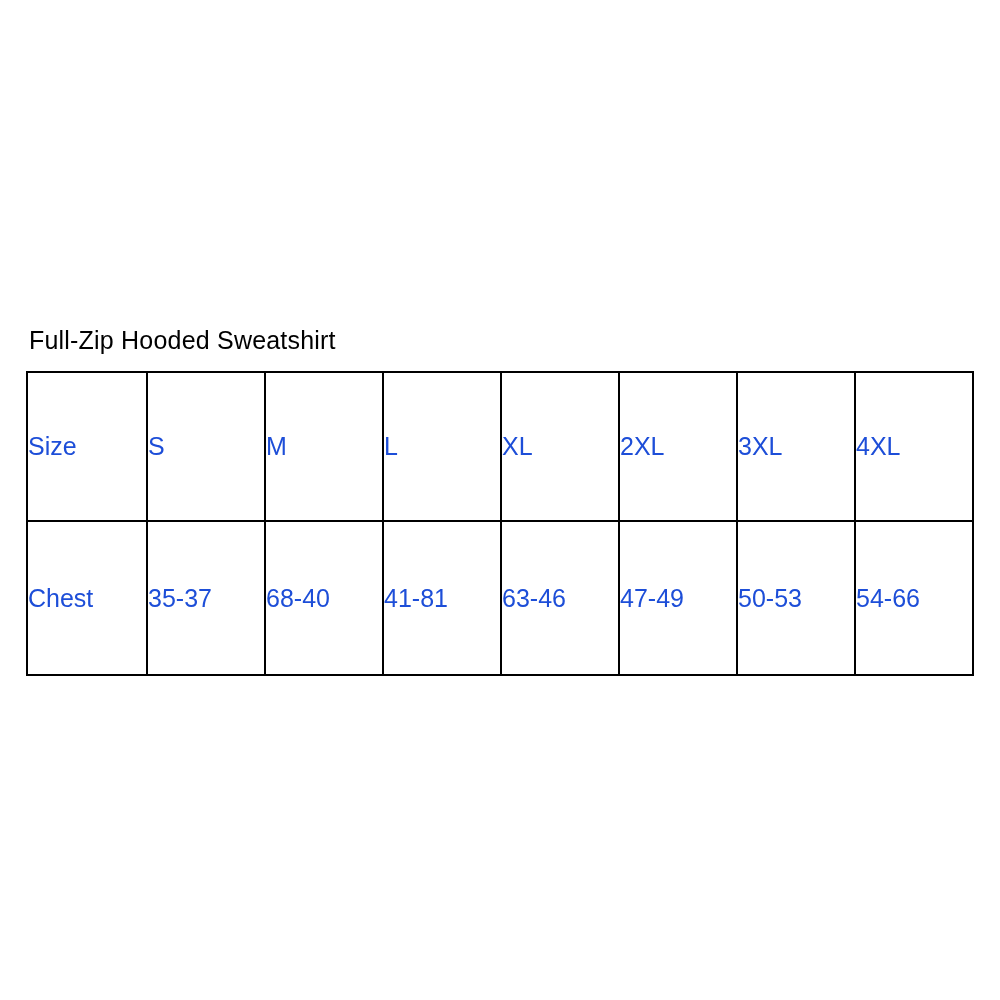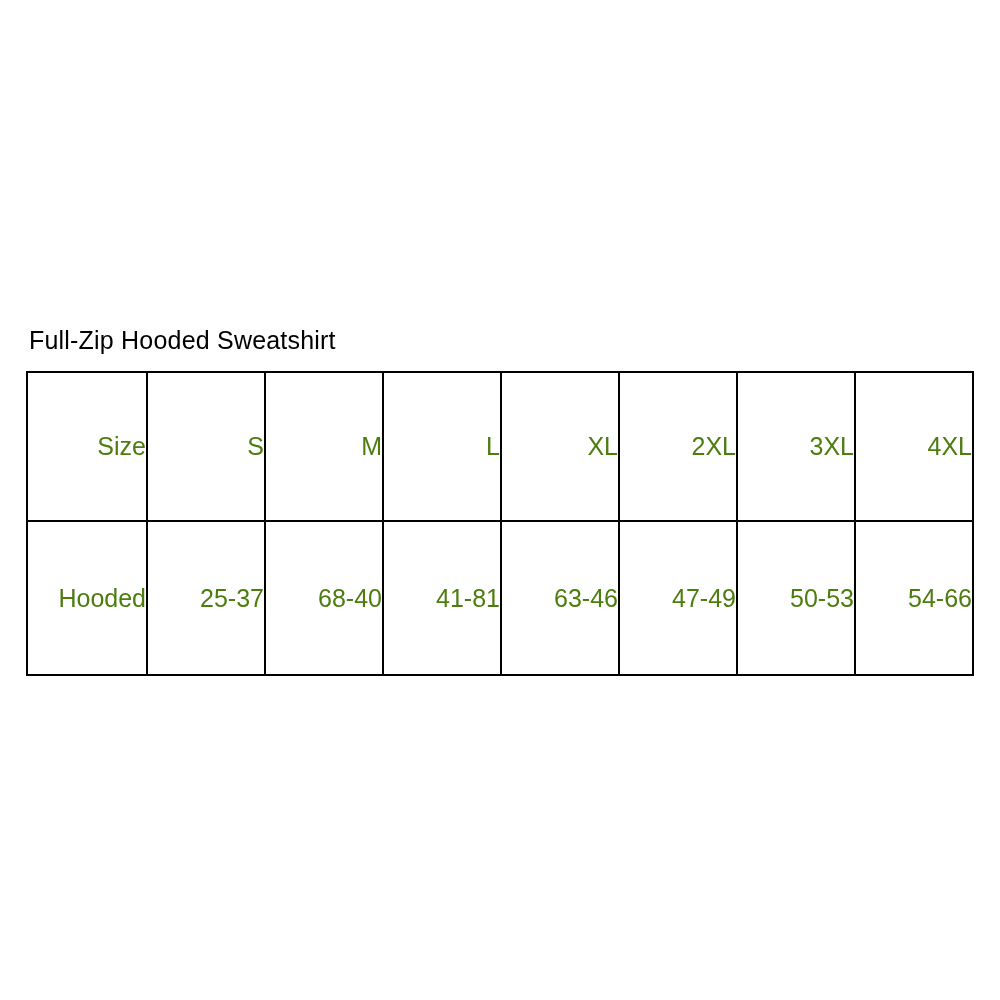--- a/index.html
+++ b/index.html
@@ -36,24 +36,24 @@
   .size-table {
     position: absolute;
     left: 26px;
     top: 371px;
     width: 948px;
     border-collapse: collapse;
     table-layout: fixed;
   }
   .size-table td {
     border: 2px solid #000000;
-    text-align: right;
+    text-align: left;
     vertical-align: middle;
     font-size: 25px;
-    color: #4d7c0f;
+    color: #1d4ed8;
     padding: 0;
     font-weight: 400;
   }
   .size-table tr.header-row td {
     height: 147px;
   }
   .size-table tr.data-row td {
     height: 152px;
   }
   .size-table td.label-cell {
@@ -73,22 +73,22 @@
         <td class="label-cell">Size</td>
         <td>S</td>
         <td>M</td>
         <td>L</td>
         <td>XL</td>
         <td>2XL</td>
         <td>3XL</td>
         <td>4XL</td>
       </tr>
       <tr class="data-row">
-        <td class="label-cell">Hooded</td>
-        <td>25-37</td>
+        <td class="label-cell">Chest</td>
+        <td>35-37</td>
         <td>68-40</td>
         <td>41-81</td>
         <td>63-46</td>
         <td>47-49</td>
         <td>50-53</td>
         <td>54-66</td>
       </tr>
     </tbody>
   </table>
 

